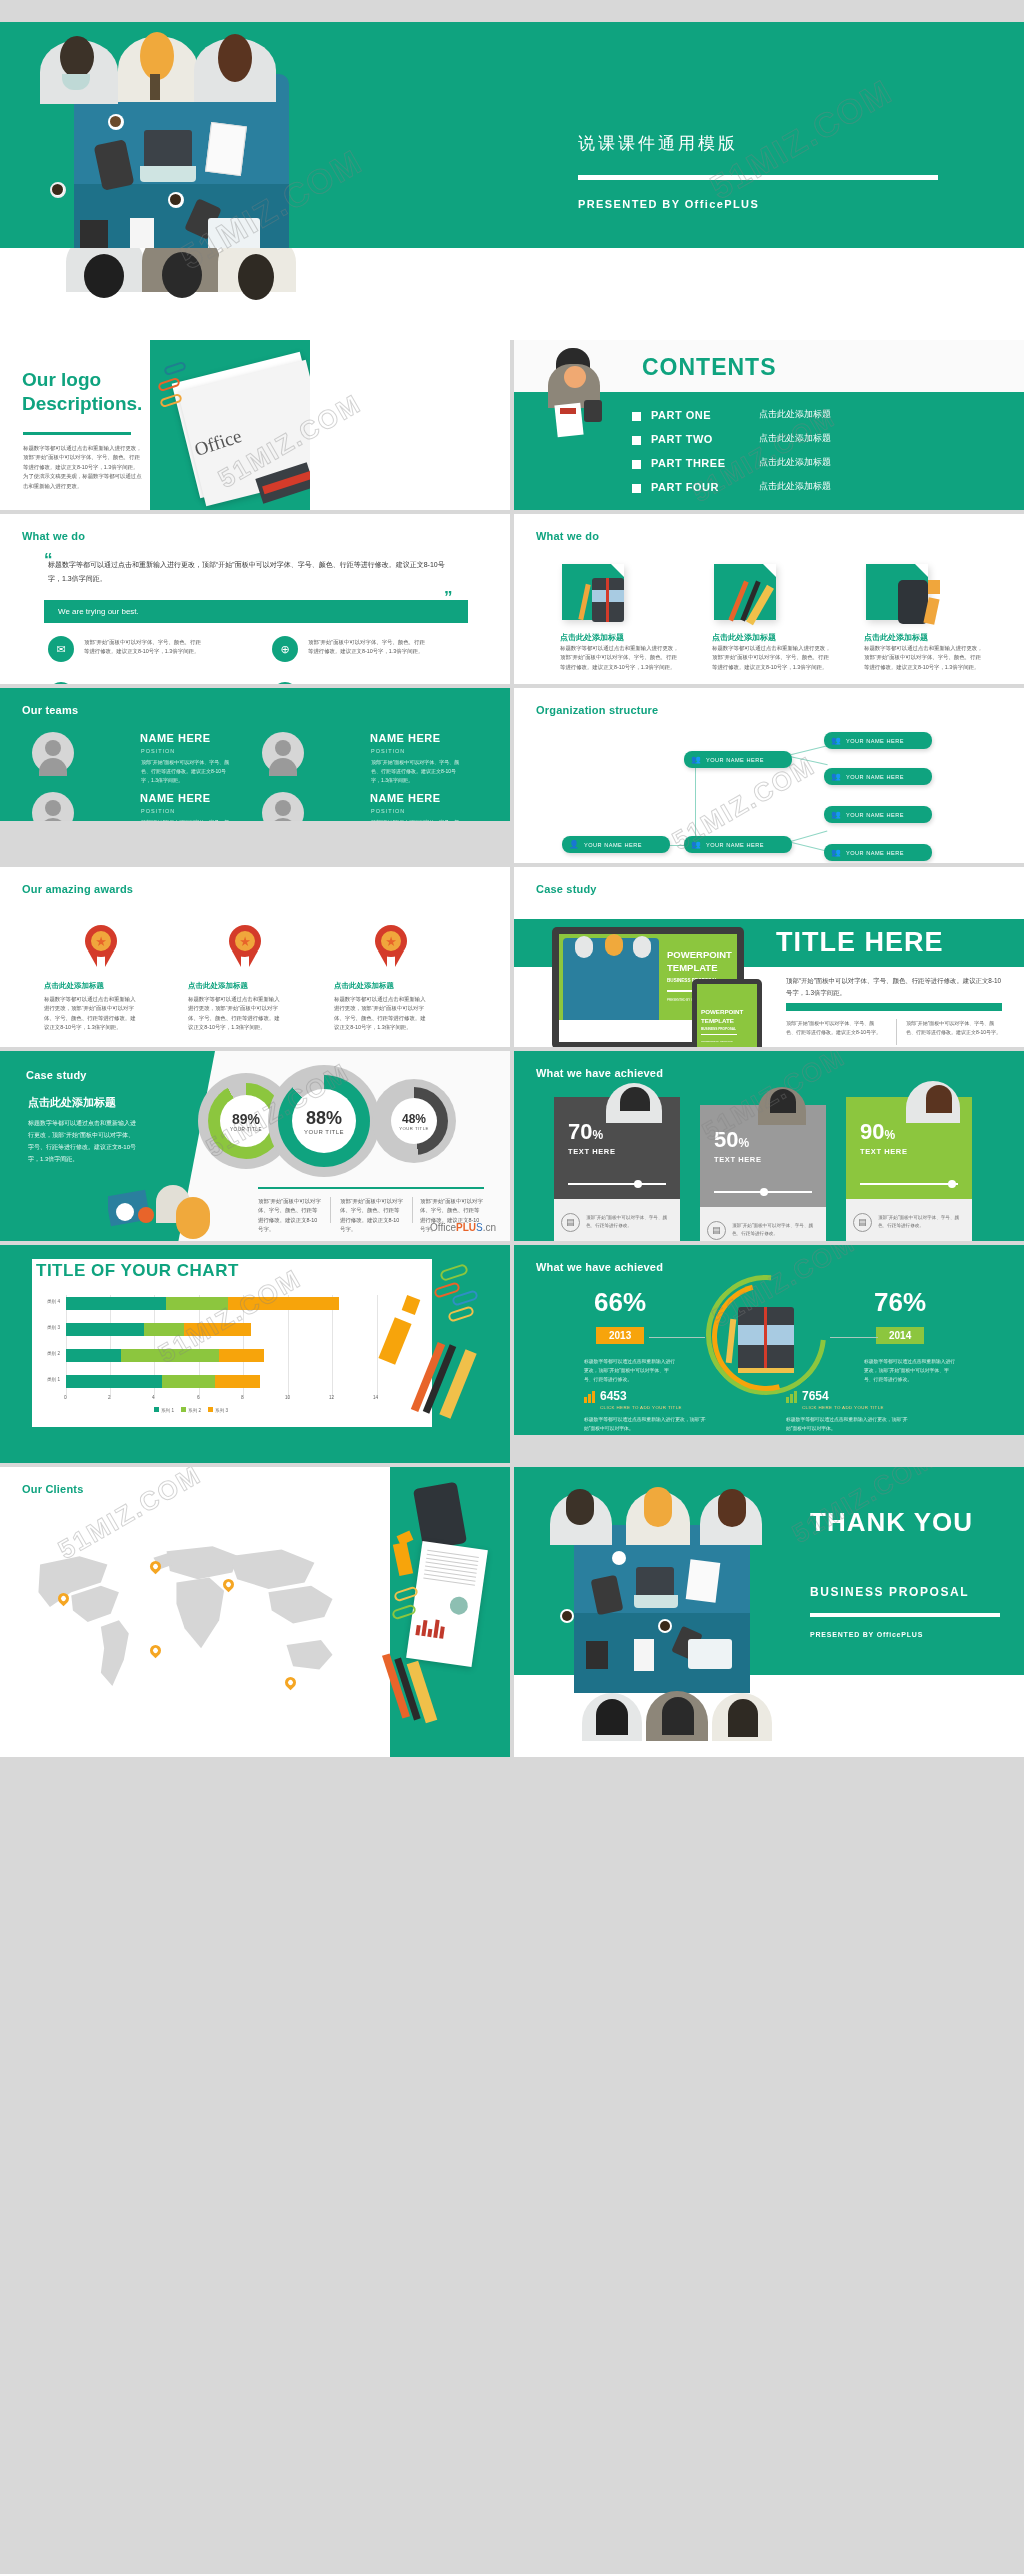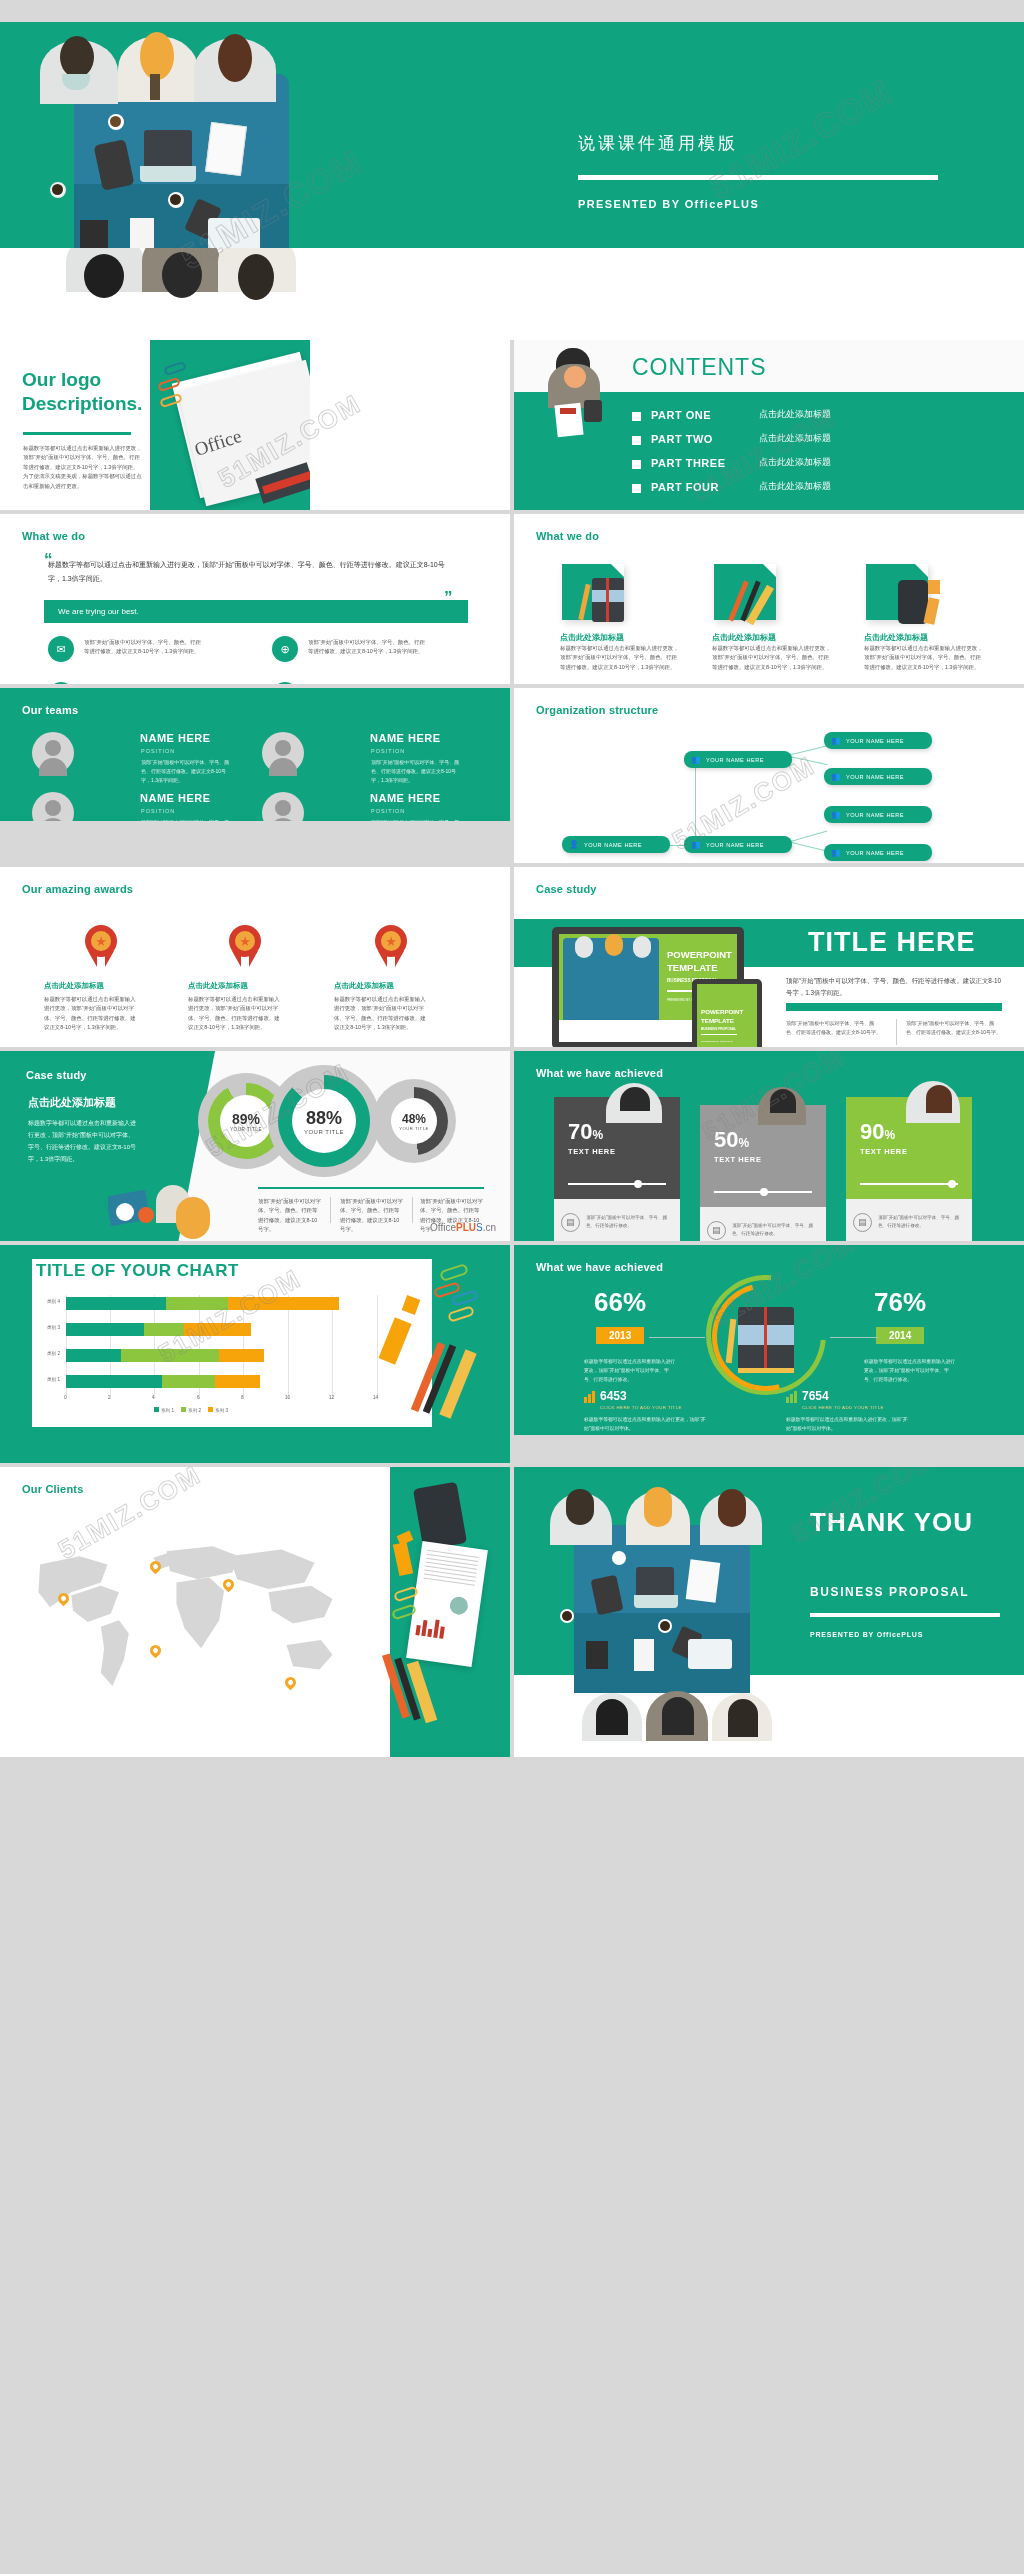--- a/index.html
+++ b/index.html
@@ -43,21 +43,21 @@
   .lg-title{position:absolute;left:22px;top:28px;font-size:19px;font-weight:bold;color:#0fa37f;line-height:1.25;}
   .lg-rule{position:absolute;left:23px;top:92px;width:108px;height:3px;background:#0fa37f;}
   .lg-text{position:absolute;left:23px;top:104px;width:120px;}
   .office-panel{position:absolute;left:150px;top:0;width:160px;height:170px;background:#0fa37f;overflow:hidden;}
   .paper{position:absolute;background:#fff;box-shadow:0 2px 6px rgba(0,0,0,.18);}
   .clip{position:absolute;border:2.5px solid;border-radius:7px;height:9px;width:22px;transform:rotate(-18deg);}
 
   
   #contents{width:510px;height:170px;background:#0fa37f;position:relative;}
   #contents .whitetop{position:absolute;left:0;top:0;width:510px;height:52px;background:#fafafa;}
-  .ct-title{position:absolute;left:118px;top:14px;font-size:23px;font-weight:normal;color:#0fa37f;letter-spacing:1px;}
+  .ct-title{position:absolute;left:128px;top:14px;font-size:23px;font-weight:bold;color:#0fa37f;letter-spacing:1px;}
   .ct-list{position:absolute;left:118px;top:68px;width:360px;}
   .ct-item{display:flex;align-items:flex-end;margin-bottom:11px;color:#fff;}
   .ct-sq{width:9px;height:9px;background:#fff;margin-right:10px;}
   .ct-part{font-size:11px;font-weight:bold;letter-spacing:.5px;width:108px;}
   .ct-ph{font-size:9px;}
 
   
   .quote-mark{position:absolute;font-size:17px;color:#0fa37f;font-weight:bold;}
   .quote-txt{position:absolute;left:48px;top:44px;width:400px;font-size:7px;line-height:2;color:#333;}
   .green-band{position:absolute;left:44px;top:86px;width:424px;height:23px;background:#0fa37f;}
@@ -93,21 +93,21 @@
   .medal .disc{position:absolute;left:3px;top:0;width:32px;height:32px;border-radius:50%;background:#d43b2a;
                display:flex;align-items:center;justify-content:center;}
   .medal .disc2{width:24px;height:24px;border-radius:50%;background:#f0a63c;border:2px solid #d43b2a;
                 display:flex;align-items:center;justify-content:center;color:#e8642a;font-size:13px;}
   .medal .rb{position:absolute;top:26px;width:0;height:0;border-style:solid;}
   .aw-t{position:absolute;font-size:7.5px;font-weight:bold;color:#0fa37f;}
   .aw-b{position:absolute;width:96px;}
 
   
   .cs-band{position:absolute;left:0;top:52px;width:510px;height:48px;background:#0fa37f;}
-  .cs-title{position:absolute;left:294px;top:60px;font-size:27px;color:#fff;font-weight:bold;letter-spacing:1px;}
+  .cs-title{position:absolute;left:262px;top:60px;font-size:27px;color:#fff;font-weight:bold;letter-spacing:1px;}
   .monitor{position:absolute;left:38px;top:60px;width:192px;height:122px;background:#3d3d3d;border-radius:5px;padding:7px;}
   .monitor .scr{width:100%;height:100%;background:#8cc63e;position:relative;overflow:hidden;}
   .mini-tab{position:absolute;left:178px;top:112px;width:70px;height:96px;background:#3d3d3d;border-radius:5px;padding:5px;}
   .mini-tab .scr{width:100%;height:100%;background:#8cc63e;position:relative;overflow:hidden;}
   .pp-t{position:absolute;color:#fff;font-weight:bold;line-height:1.15;}
   .cs-body{position:absolute;left:272px;top:108px;width:216px;font-size:6.4px;line-height:1.9;color:#444;}
   .cs-bar{position:absolute;left:272px;top:136px;width:216px;height:8px;background:#0fa37f;}
   .cs-col{position:absolute;top:152px;width:96px;font-size:5px;line-height:1.8;color:#555;}
 
   

